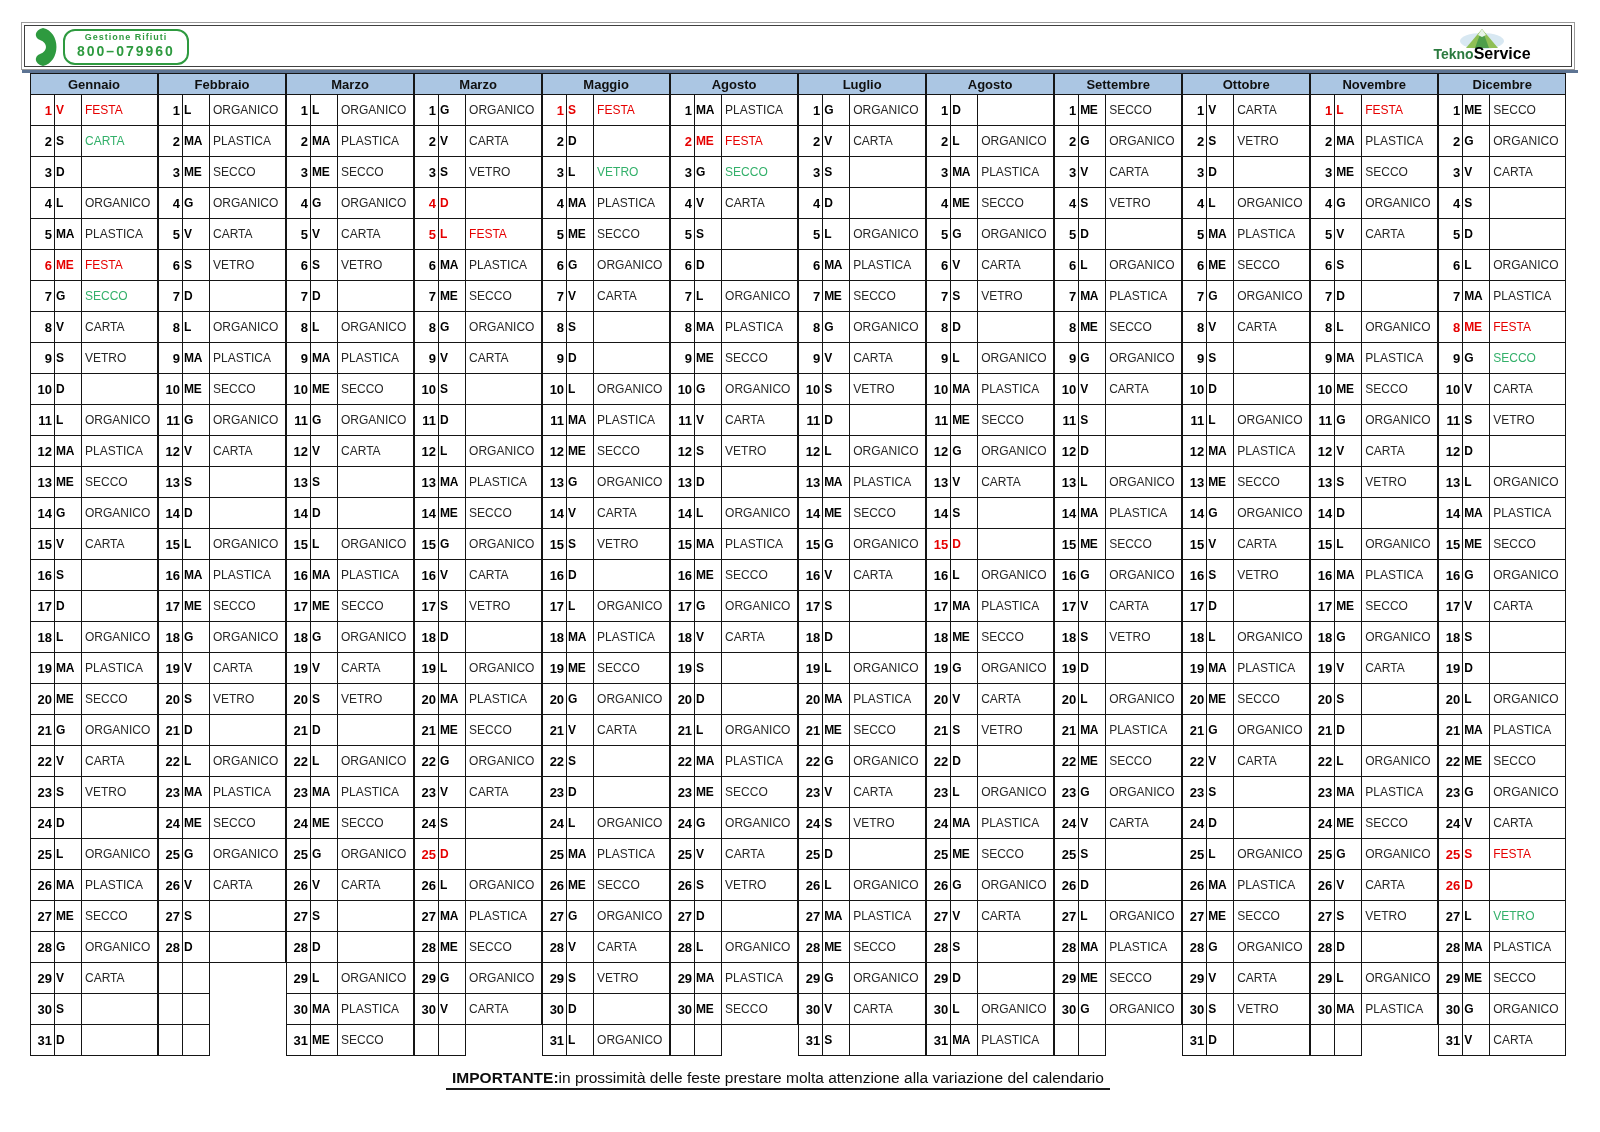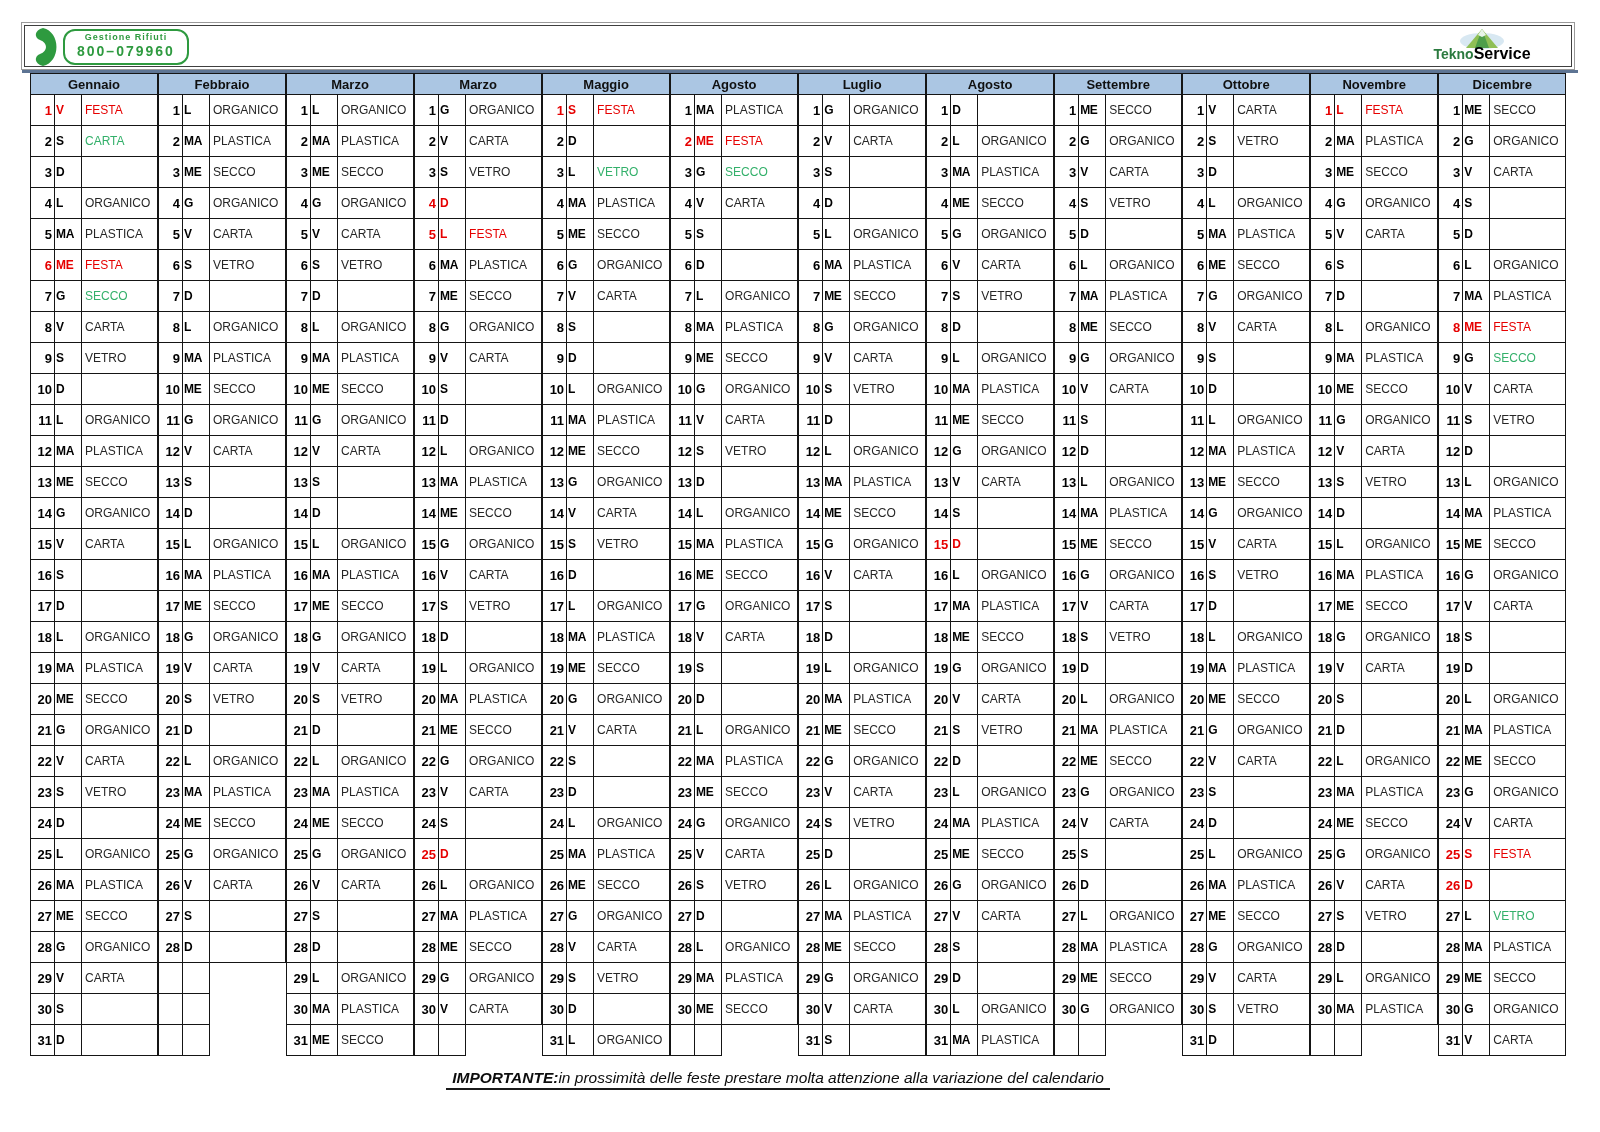--- a/index.html
+++ b/index.html
@@ -31,21 +31,21 @@
   th.mh{background:#abc6e3;border:1px solid #151515;font-size:13px;font-weight:bold;height:20px;color:#101010;padding:0;margin-left:44px;}
   td{height:30px;padding:0;overflow:hidden;white-space:nowrap;vertical-align:middle;}
   td.num{border:1px solid #151515;text-align:right;font-weight:bold;font-size:13px;padding-right:2px;color:#000;}
   td.let{border:1px solid #151515;text-align:left;font-weight:bold;font-size:12px;padding-left:1px;color:#000;letter-spacing:-0.3px;}
   td.val{border:1px solid #151515;font-size:12px;padding-left:3px;color:#262626;}
   td.stub{border:none;}
   tr.red td{color:#e60000;}
   td.val.g{color:#33b06a;}
 
   
-  .footer{width:1512px;margin:13px 0 0 22px;text-align:center;font-size:15.5px;color:#0d0d0d;font-style:italic;}
+  .footer{width:1512px;margin:13px 0 0 22px;text-align:center;font-size:15.5px;color:#0d0d0d;}
   .fu{border-bottom:2px solid #1a1a1a;padding:0 6px 2px 6px;}
   .fu b{font-weight:bold;}
 </style>
 </head>
 <body>
 
 <div class="headerbox">
   <div class="phone-logo">
     <svg width="36" height="40" viewBox="0 0 36 40">
       <path d="M12 1 C30 5 30 35 12 39 C3 37 3 29 9 27 C17 24 17 16 9 13 C3 11 3 3 12 1 Z" fill="#2e9a3f"></path>

